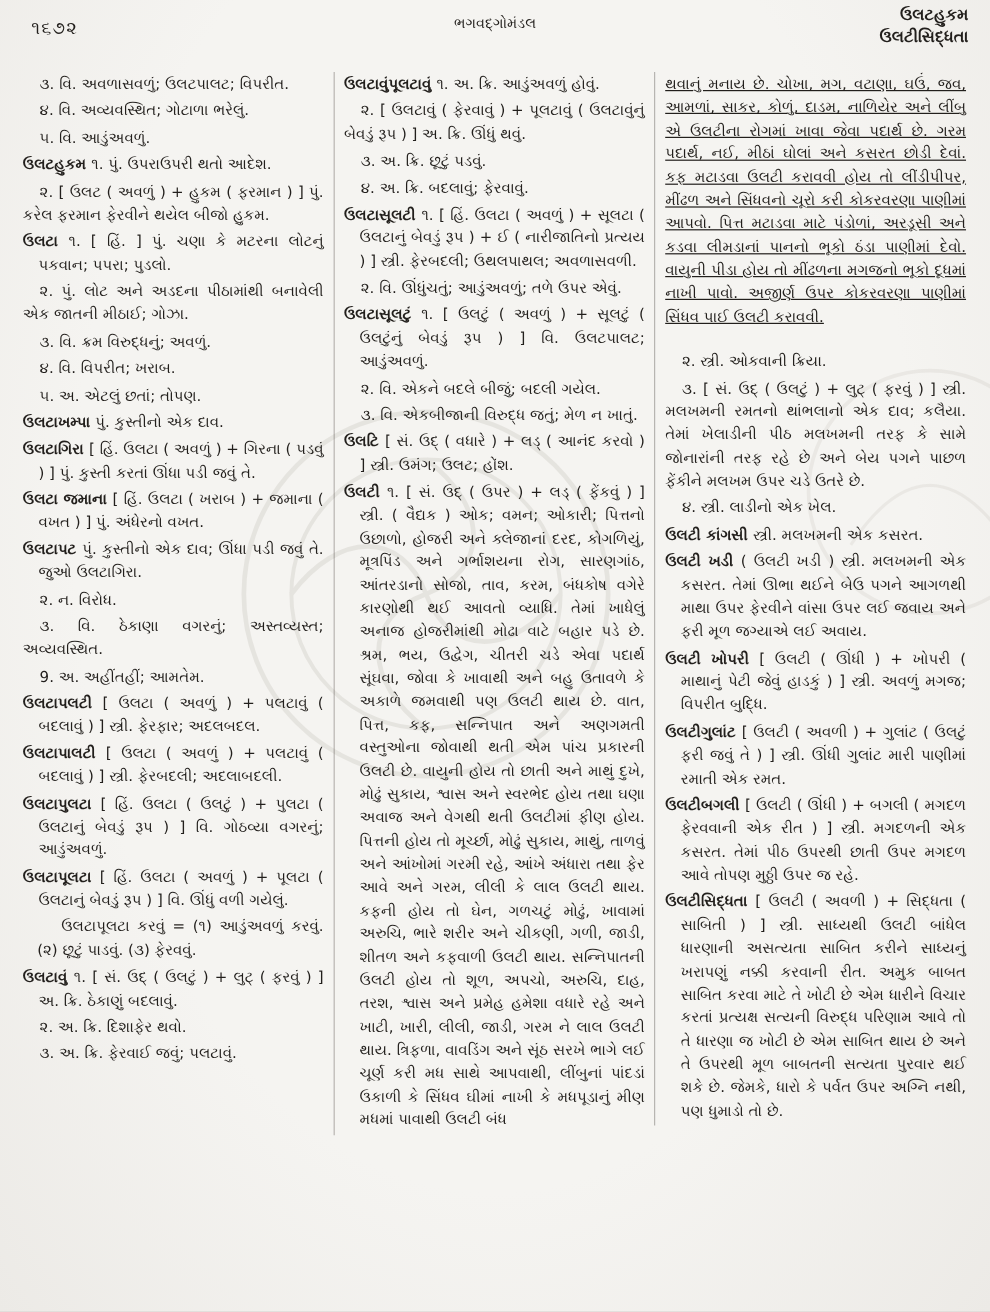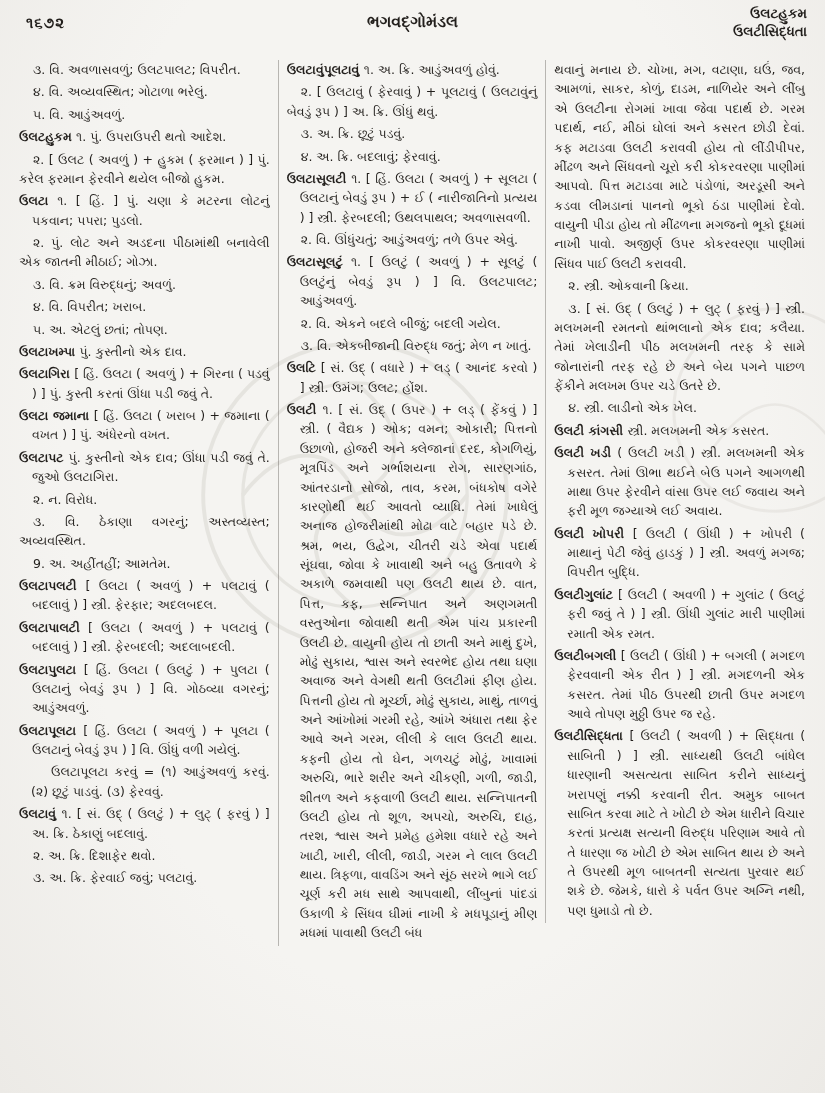--- a/index.html
+++ b/index.html
@@ -10,46 +10,46 @@
   }
   .page{
     position:relative;width:825px;height:1093px;
     background:radial-gradient(ellipse at 50% 40%, #f5f4f1 60%, #eceae6 100%);
     color:#221f1c;box-sizing:border-box;
   }
   
   .header{position:relative;height:56px;}
   .pnum{
     position:absolute;left:26px;top:14px;
-    font-size:15px;font-weight:bold;letter-spacing:1px;
+    font-size:15px;font-weight:normal;letter-spacing:1px;
   }
   .title{
     position:absolute;left:0;right:0;top:12px;text-align:center;
-    font-size:16px;font-weight:bold;
+    font-size:12px;font-weight:normal;
   }
   .rhead{
     position:absolute;right:18px;top:4px;text-align:right;
     font-size:13.5px;font-weight:bold;line-height:1.35;
     display:flex;flex-direction:column;align-items:flex-end;
   }
   
   .cols{
     display:flex;align-items:flex-start;
     padding:4px 12px 0 11px;height:1020px;box-sizing:border-box;
   }
   .col{
     flex:1 1 0;padding:0 8px;overflow:hidden;
     font-size:12.5px;line-height:1.55;text-align:justify;
     position:relative;z-index:2;
   }
   .col + .col{border-left:1px solid rgba(70,64,58,0.35);}
   .entry{margin:0 0 3px;padding-left:13px;text-indent:-13px;}
   .sense{margin:0 0 3px;padding-left:0;text-indent:14px;}
   .idiom{margin:0 0 3px;padding-left:12px;text-indent:20px;}
-  .cont{margin:0 0 3px;padding-left:0;text-indent:0;}
+  .cont{margin:0 0 18px;padding-left:0;text-indent:0;text-decoration:underline;}
   .hw{font-weight:bold;}
   
   .watermark{
     position:absolute;left:190px;top:330px;width:330px;height:330px;
     z-index:1;opacity:0.14;pointer-events:none;
   }
   .watermark2{
     position:absolute;right:-60px;top:300px;width:220px;height:220px;
     z-index:1;opacity:0.10;pointer-events:none;
   }

